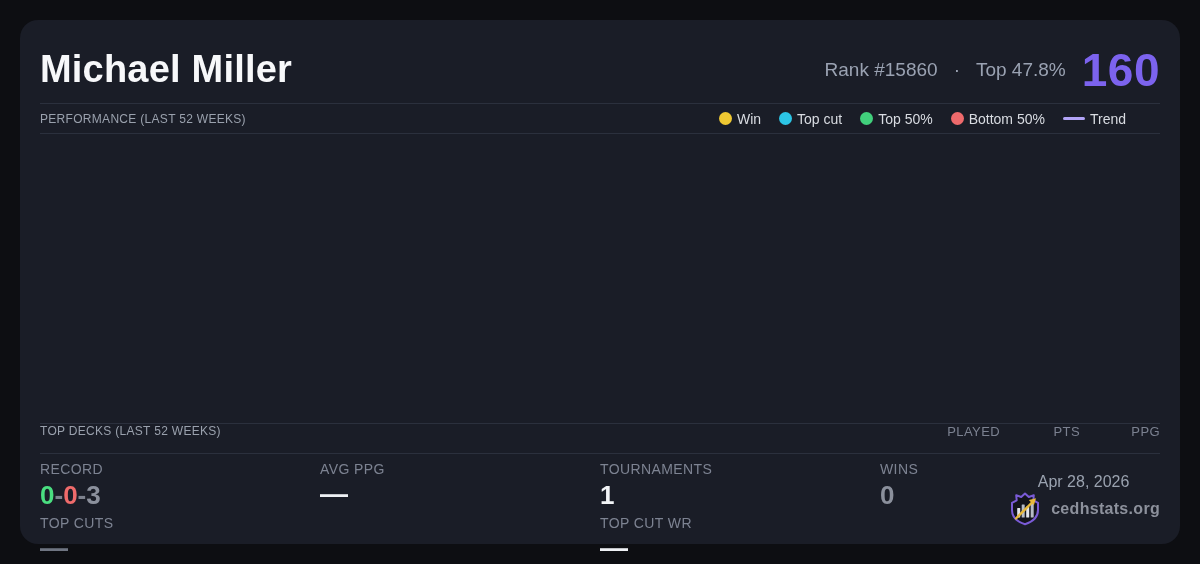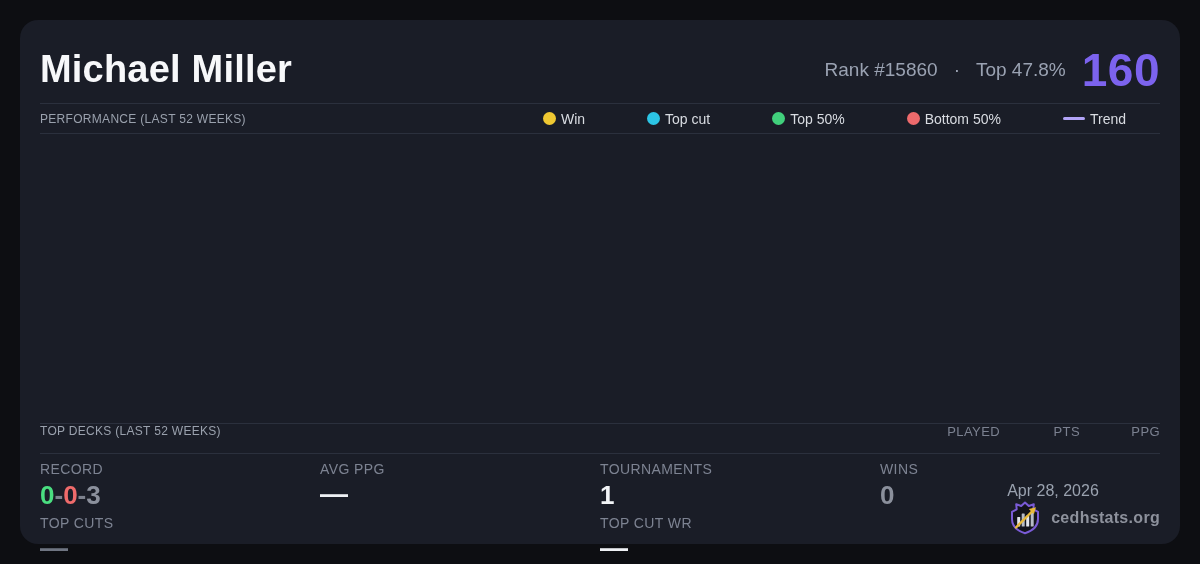--- a/index.html
+++ b/index.html
@@ -35,21 +35,21 @@
   .dot-sep { font-size: 19px; color: #9aa2b2; }
   .rating { font-size: 46px; font-weight: 700; letter-spacing: 0.5px; margin-left: 0; }
   
   .perf-row {
     height: 29px;
     display: flex; align-items: center; justify-content: space-between;
     border-bottom: 1px solid #2b303d;
   }
   .sec-title { font-size: 12px; color: #9aa1ad; letter-spacing: 0.3px; }
   .legend { display: flex; align-items: center; gap: 18px; margin-right: 34px; }
-  .legend-item { display: flex; align-items: center; gap: 5px; font-size: 14px; color: #d9dce2; margin-left: 44px; }
+  .legend-item { display: flex; align-items: center; gap: 5px; font-size: 14px; color: #d9dce2; }
   .marker-dot { width: 13px; height: 13px; border-radius: 50%; flex: 0 0 auto; }
   .marker-line { width: 22px; height: 3px; border-radius: 2px; flex: 0 0 auto; }
   
   .chart { height: 289px; border-bottom: 1px solid #2b303d; }
   
   .decks-row {
     height: 29px;
     display: flex; justify-content: space-between;
     border-bottom: 1px solid #2b303d;
   }
@@ -59,21 +59,21 @@
   .stats { display: grid; grid-template-columns: repeat(4, 1fr); padding-top: 5px; }
   .stat-label { font-size: 14px; color: #7d8392; letter-spacing: 0.4px; height: 20px; line-height: 20px; }
   .stat-value { font-size: 26px; font-weight: 700; color: #f2f4f7; height: 32px; line-height: 32px; }
   .stat-value.muted { color: #8b909c; }
   .stat-label.second { margin-top: 2px; }
   .rec-sep { color: #7d828e; }
   .dash-value { font-size: 28px; font-weight: 700; height: 30px; line-height: 30px; }
   .dash-muted { color: #6f7582; }
   .dash-white { color: #eef0f4; }
   
-  .footer { position: absolute; right: 20px; bottom: 8px; text-align: left; }
+  .footer { position: absolute; right: 20px; bottom: 17px; text-align: center; }
   .date-txt { font-size: 16px; color: #9aa2af; line-height: 18px; margin-bottom: 0; }
   .brand-row { display: flex; align-items: center; justify-content: flex-end; gap: 8px; height: 36px; }
   .brand-txt { font-size: 16px; font-weight: 700; color: #8d919c; letter-spacing: 0.3px; }
 </style>
 </head>
 <body>
 
 <div class="card">
 
   <div class="hdr">

